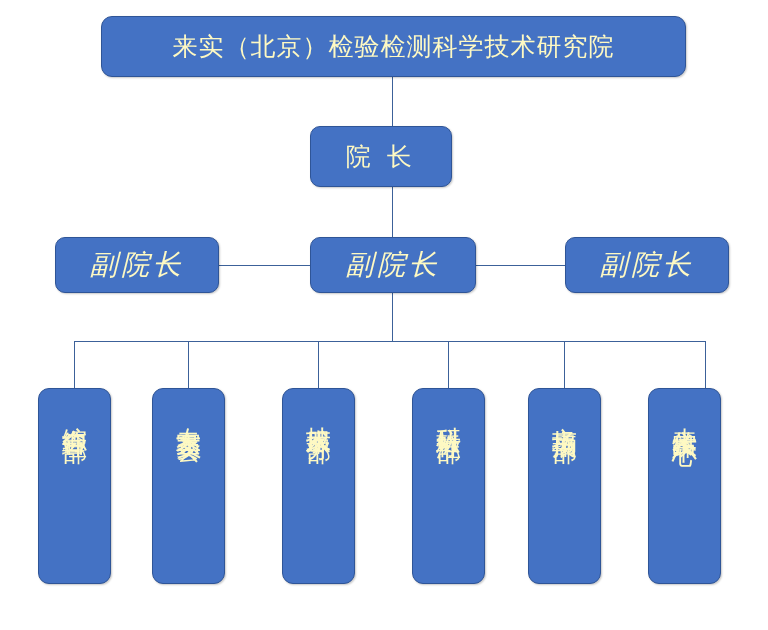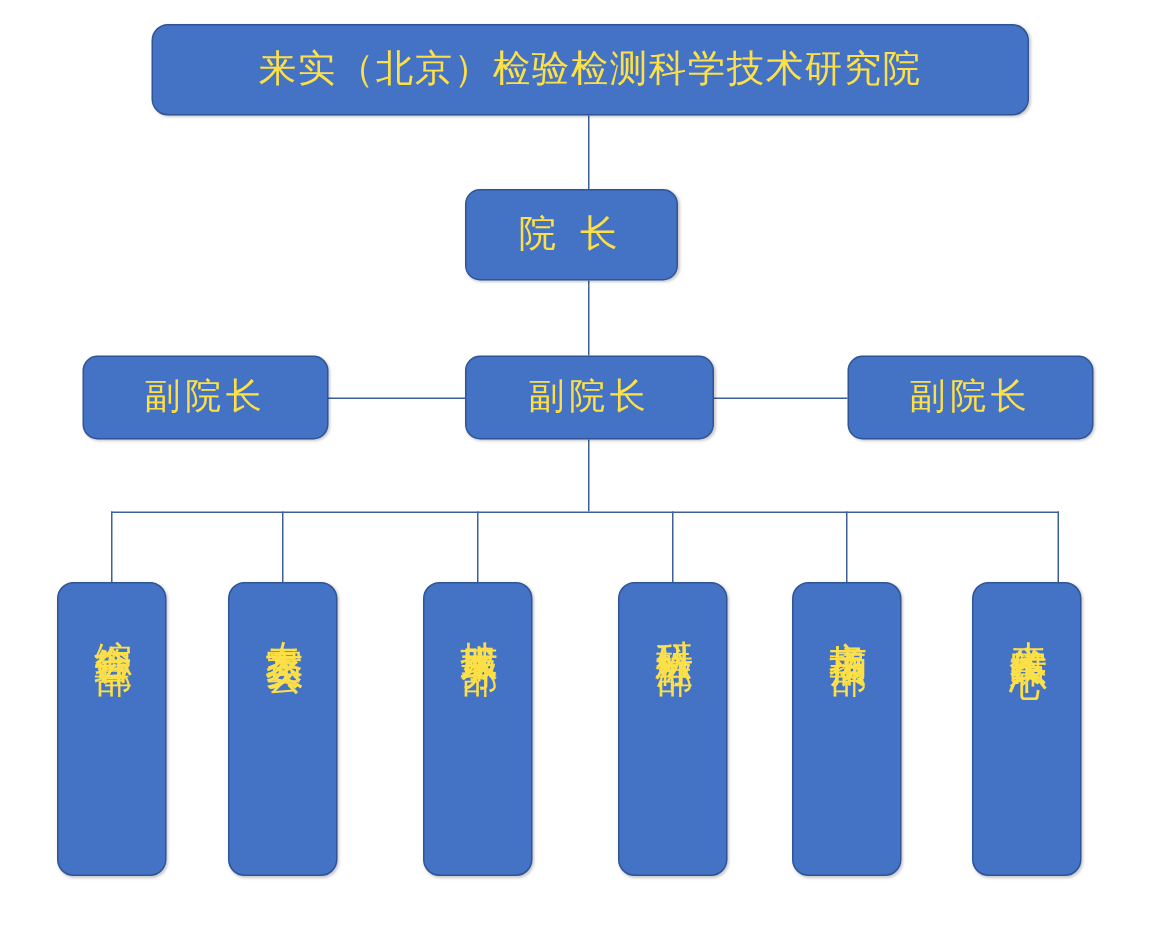--- a/index.html
+++ b/index.html
@@ -26,21 +26,21 @@
   .v-line { width: 1px; }
   .h-line { height: 1px; }
 
   
   .node {
     position: absolute;
     box-sizing: border-box;
     background: #4472C4;
     border: 1px solid #2F5597;
     border-radius: 10px;
-    color: #fde047;
+    color: #fef9c3;
     display: flex;
     align-items: center;
     justify-content: center;
     text-align: center;
     box-shadow: 1px 1px 2px rgba(0,0,0,0.22);
   }
   .node-label {
     display: block;
     line-height: 1.18;
     letter-spacing: 0.13em;
@@ -65,21 +65,21 @@
     height: 61px;
   }
   .node-president .node-label { font-size: 25px; letter-spacing: 0.18em; }
 
   
   .node-vice {
     top: 237px;
     width: 164px;
     height: 56px;
   }
-  .node-vice .node-label { font-size: 24px; letter-spacing: 0.13em; }
+  .node-vice .node-label { font-size: 28px; letter-spacing: 0.13em; font-style: italic; }
   .vice-left   { left: 55px; }
   .vice-center { left: 310px; width: 166px; }
   .vice-right  { left: 565px; }
 
   
   .node-dept {
     top: 388px;
     width: 73px;
     height: 196px;
     border-radius: 11px;

